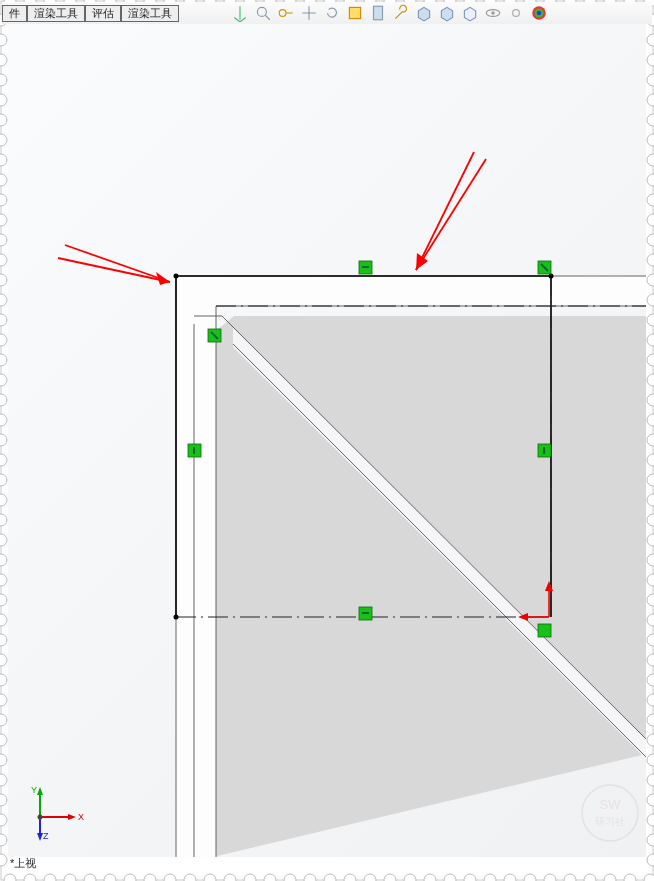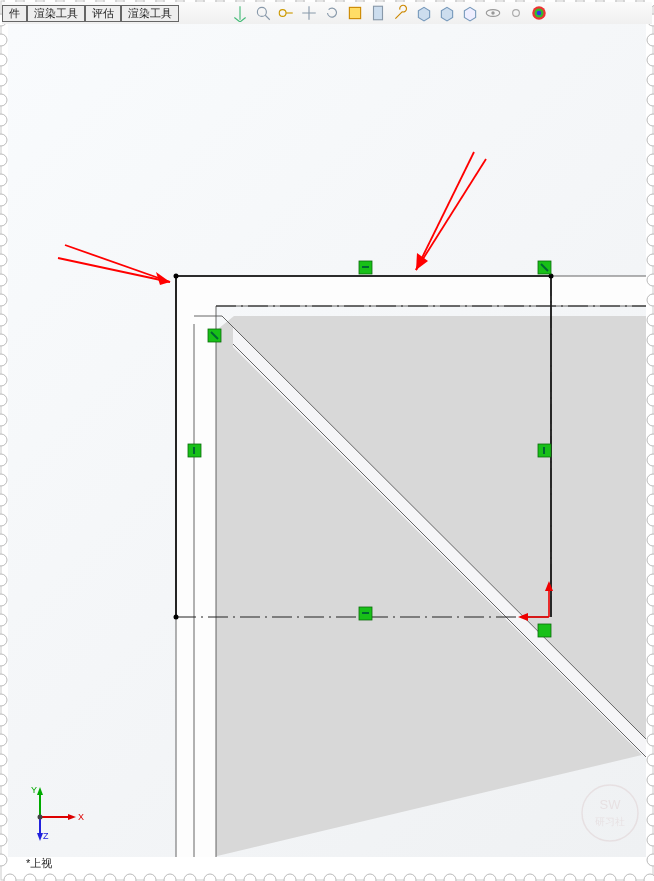--- a/index.html
+++ b/index.html
@@ -62,21 +62,21 @@
 
     .axis-triad {
       position: absolute;
       left: 28px;
       bottom: 38px;
       width: 56px; height: 56px;
       z-index: 6;
     }
     .status {
       position: absolute;
-      left: 26px;
+      left: 10px;
       bottom: 10px;
       font-size: 11px;
       color: #222;
       z-index: 6;
     }
     .watermark {
       position: absolute;
       right: 14px; bottom: 38px;
       width: 60px; height: 60px;
       opacity: .12;

